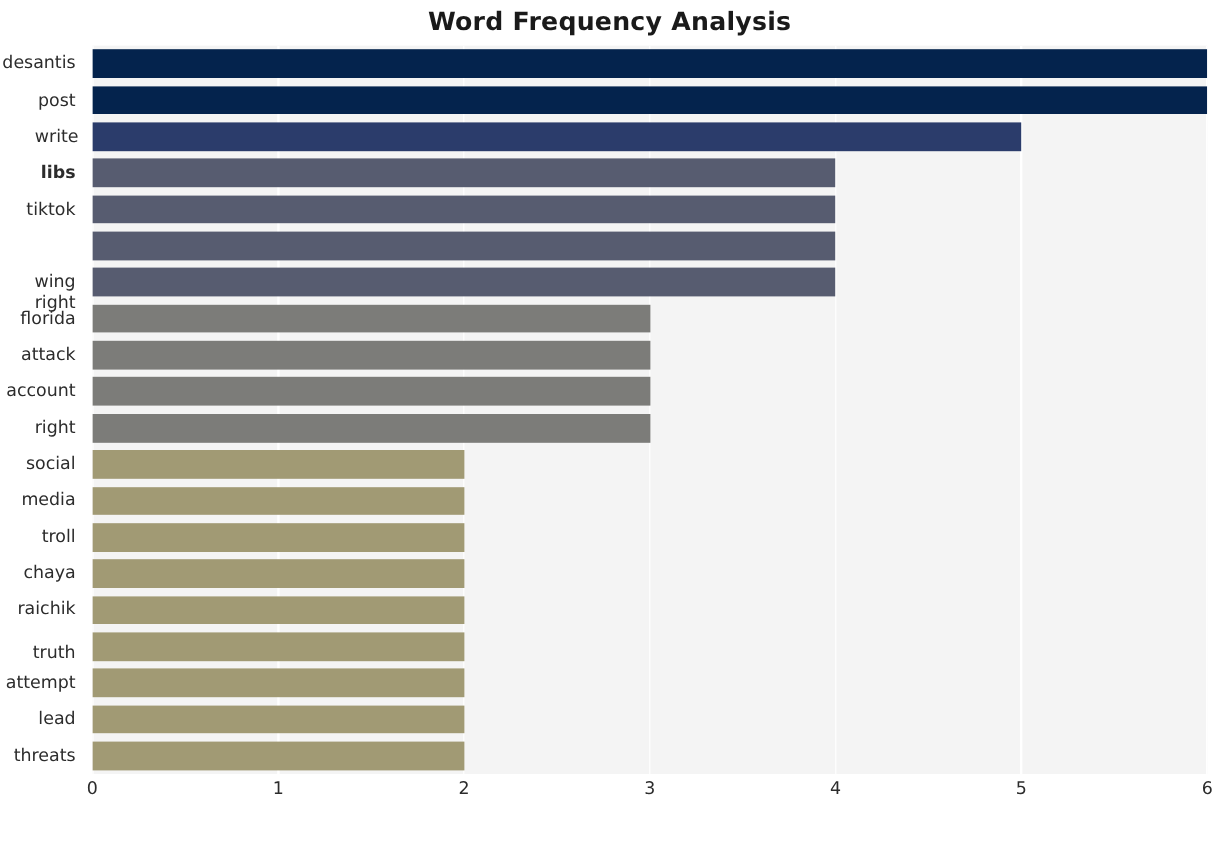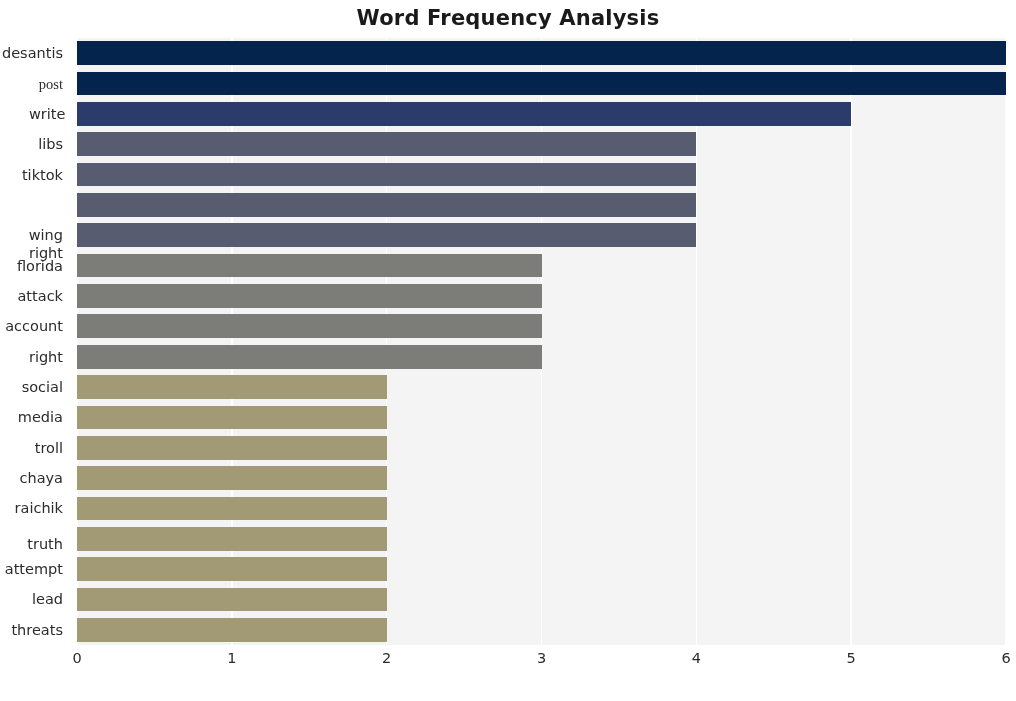--- a/index.html
+++ b/index.html
@@ -189,23 +189,23 @@
           <div class="bar" title="lead: 2" style="width: 309.667px; background: rgb(161, 154, 116);"></div>
         </div>
         <div class="bar-row" style="top: 579.989px; height: 23.673px;">
           <div class="bar" title="threats: 2" style="width: 309.667px; background: rgb(161, 154, 116);"></div>
         </div>
       </div>
   </div>
 
   <div id="ylabels">
       <div class="ylabel" style="top: 8.175px; padding-right: 8px; box-sizing: border-box;">desantis</div>
-      <div class="ylabel" style="top: 38.525px; padding-right: 8px; box-sizing: border-box; font-family: Liberation Serif, serif;">post</div>
+      <div class="ylabel" style="top: 38.525px; padding-right: 8px; box-sizing: border-box;">post</div>
       <div class="ylabel" style="top: 68.875px; padding-right: 8px; box-sizing: border-box; padding-left: 29px;">write</div>
-      <div class="ylabel" style="top: 99.225px; padding-right: 8px; box-sizing: border-box;">libs</div>
+      <div class="ylabel" style="top: 99.225px; padding-right: 8px; box-sizing: border-box; font-weight: bold;">libs</div>
       <div class="ylabel" style="top: 129.575px; padding-right: 8px; box-sizing: border-box;">tiktok</div>
       <div class="ylabel" style="top: 159.925px; padding-right: 8px; box-sizing: border-box; margin-top: 48px;">right</div>
       <div class="ylabel" style="top: 190.275px; padding-right: 8px; box-sizing: border-box;">wing</div>
       <div class="ylabel" style="top: 220.625px; padding-right: 8px; box-sizing: border-box;">florida</div>
       <div class="ylabel" style="top: 250.975px; padding-right: 8px; box-sizing: border-box;">attack</div>
       <div class="ylabel" style="top: 281.325px; padding-right: 8px; box-sizing: border-box;">account</div>
       <div class="ylabel" style="top: 311.675px; padding-right: 8px; box-sizing: border-box;">right</div>
       <div class="ylabel" style="top: 342.025px; padding-right: 8px; box-sizing: border-box;">social</div>
       <div class="ylabel" style="top: 372.375px; padding-right: 8px; box-sizing: border-box;">media</div>
       <div class="ylabel" style="top: 402.725px; padding-right: 8px; box-sizing: border-box;">troll</div>

